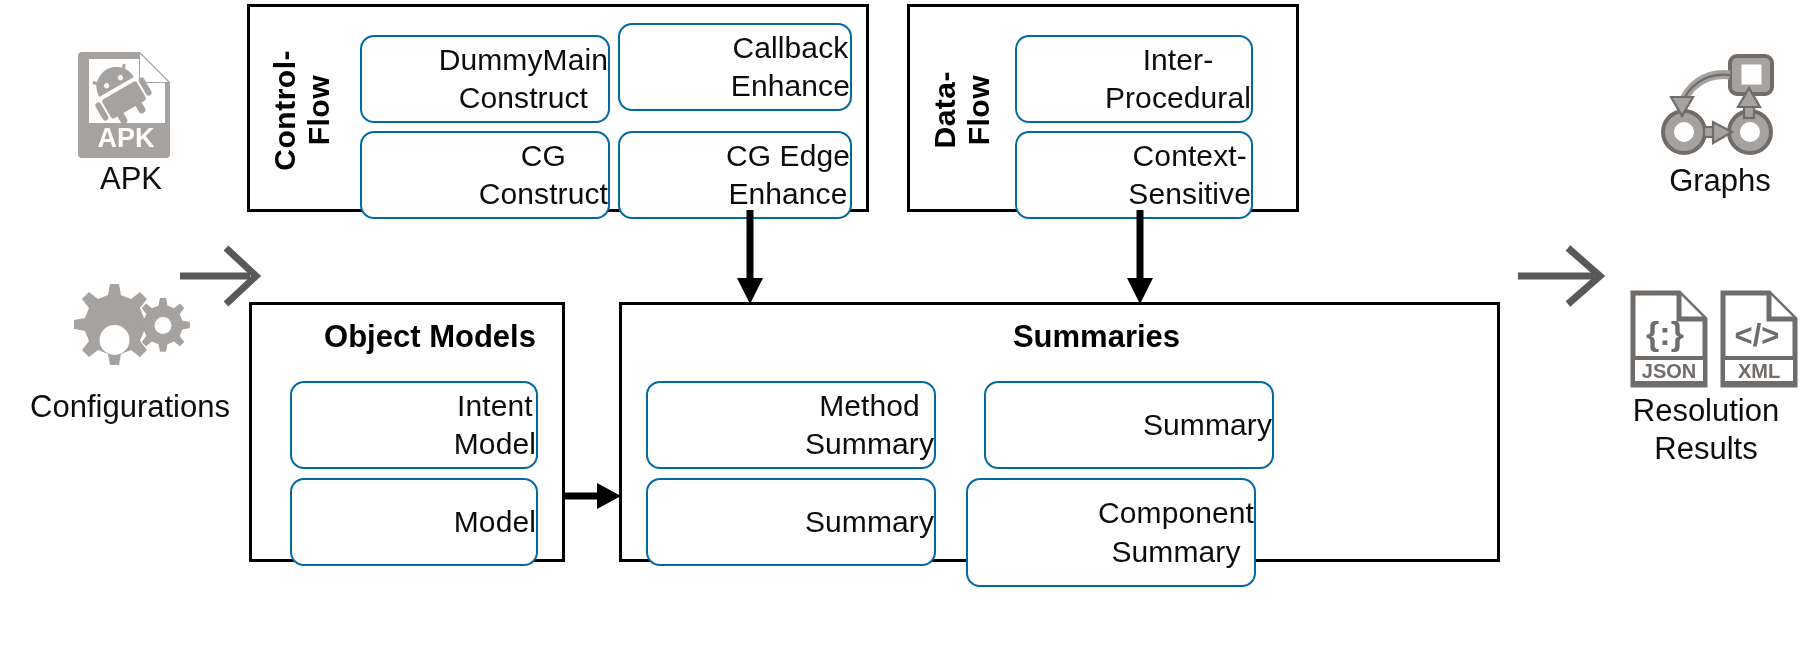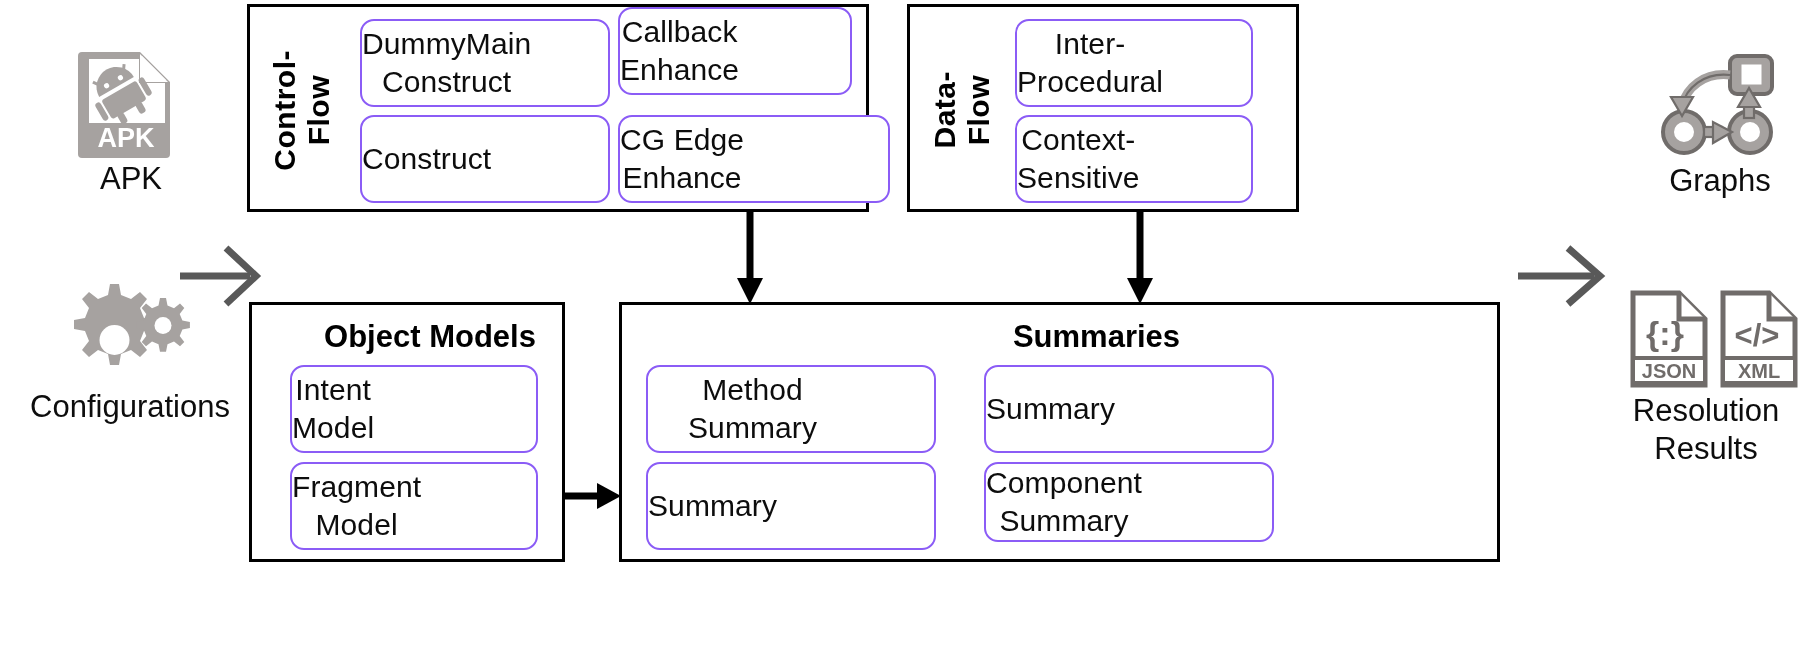--- a/index.html
+++ b/index.html
@@ -23,31 +23,32 @@
   .abs { position: absolute; box-sizing: border-box; }
 
   
   .group-box {
     border: 3px solid #000000;
     background: #ffffff;
   }
 
   
   .node {
-    border: 2px solid #8b5cf6;
+    border: 2px solid #0369a1;
     border-radius: 14px;
     background: #ffffff;
     display: flex;
     align-items: center;
-    justify-content: flex-start;
+    justify-content: flex-end;
     text-align: center;
     font-size: 30px;
     line-height: 1.28;
     color: #0d0d0d;
     letter-spacing: .1px;
+    margin-top: 16px;
   }
   .node span { display: block; }
 
   
   .group-title {
     font-weight: bold;
     font-size: 31px;
     text-align: center;
     color: #000000;
     white-space: nowrap;
@@ -150,25 +151,26 @@
 
     <div class="abs node" style="left:368px; top:0; width:234px; height:88px;">
       <div>
         <span>Callback</span>
         <span>Enhance</span>
       </div>
     </div>
 
     <div class="abs node" style="left:110px; top:108px; width:250px; height:88px;">
       <div>
+        <span>CG</span>
         <span>Construct</span>
       </div>
     </div>
 
-    <div class="abs node" style="left:368px; top:108px; width:272px; height:88px;">
+    <div class="abs node" style="left:368px; top:108px; width:234px; height:88px;">
       <div>
         <span>CG Edge</span>
         <span>Enhance</span>
       </div>
     </div>
   </div>
 
   <div class="abs group-box" style="left:907px; top:4px; width:392px; height:208px;">
     <div class="abs vlabel" style="left:8px; top:12px; width:88px; height:182px;">
       <span class="vline">Data-</span>
@@ -209,21 +211,20 @@
 
     <div class="abs node" style="left:38px; top:60px; width:248px; height:88px;">
       <div>
         <span>Intent</span>
         <span>Model</span>
       </div>
     </div>
 
     <div class="abs node" style="left:38px; top:157px; width:248px; height:88px;">
       <div>
-        <span>Fragment</span>
         <span>Model</span>
       </div>
     </div>
   </div>
 
   <div class="abs" style="left:563px; top:476px; width:60px; height:40px;">
     <svg class="arrow-svg" viewBox="0 0 60 40" width="60" height="40" xmlns="http://www.w3.org/2000/svg">
       <line x1="0" y1="20" x2="44" y2="20" stroke="#000000" stroke-width="7"></line>
       <polygon points="58,20 34,7 34,33" fill="#000000"></polygon>
     </svg>
@@ -244,21 +245,21 @@
         <span>Summary</span>
       </div>
     </div>
 
     <div class="abs node" style="left:24px; top:157px; width:290px; height:88px;">
       <div>
         <span>Summary</span>
       </div>
     </div>
 
-    <div class="abs node" style="left:362px; top:157px; width:290px; height:80px;">
+    <div class="abs node" style="left:344px; top:157px; width:290px; height:109px;">
       <div>
         <span>Component</span>
         <span>Summary</span>
       </div>
     </div>
   </div>
 
   <div class="abs" style="left:1516px; top:240px; width:96px; height:72px;">
     <svg class="arrow-svg" viewBox="0 0 96 72" width="96" height="72" xmlns="http://www.w3.org/2000/svg">
       <line x1="2" y1="36" x2="78" y2="36" stroke="#595959" stroke-width="7"></line>

